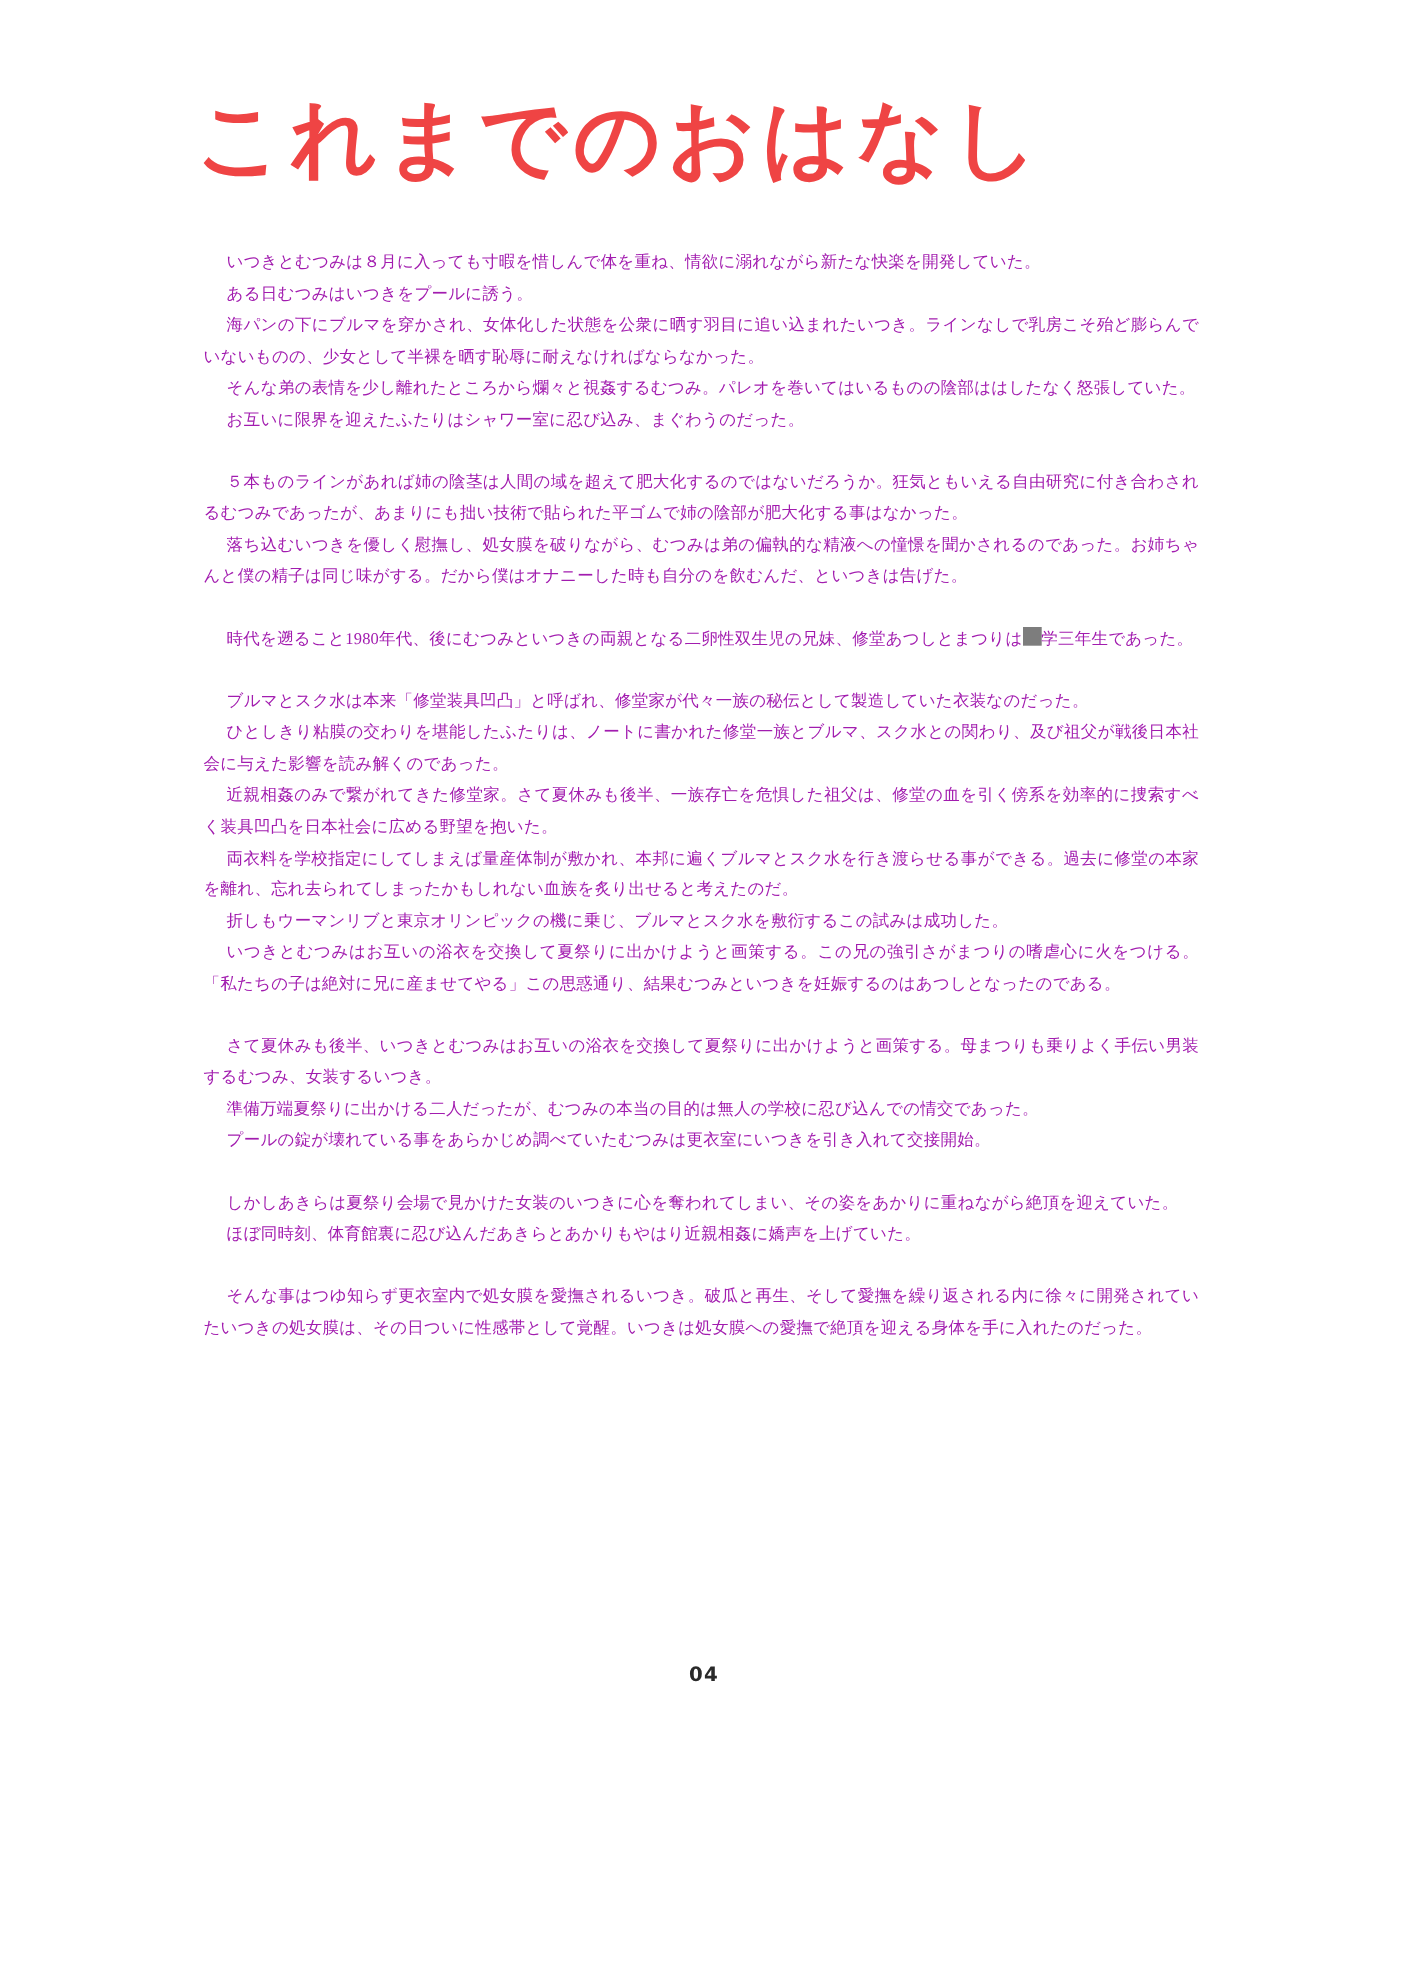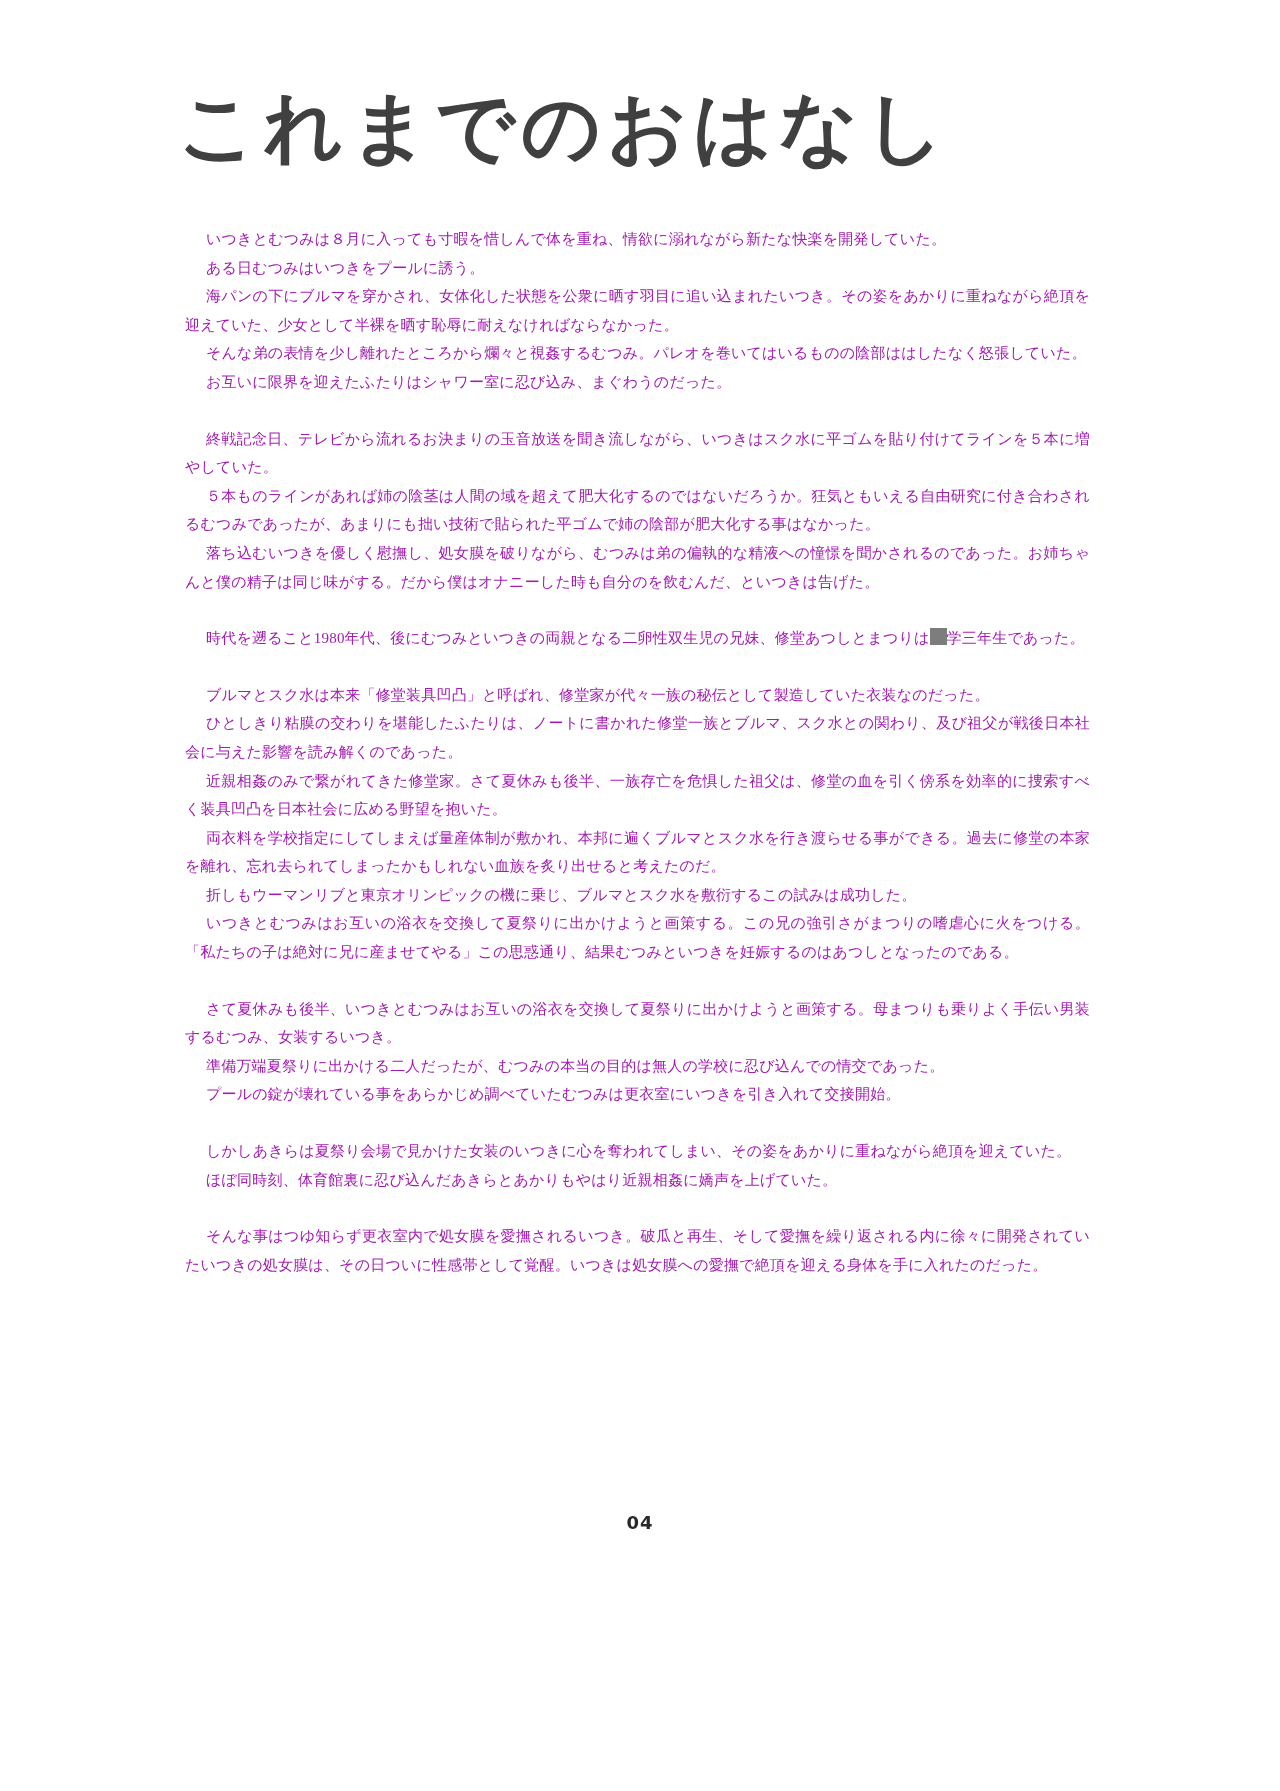--- a/index.html
+++ b/index.html
@@ -22,26 +22,26 @@
     width: 1280px;
     height: 1791px;
     box-sizing: border-box;
     padding: 0;
   }
   .title {
     position: absolute;
     left: 178px;
     top: 88px;
     width: 1010px;
-    font-family: Liberation Sans, sans-serif;
+    font-family: Liberation Serif, serif;
     font-weight: bold;
     font-size: 78px;
     letter-spacing: 6px;
     line-height: 1.0;
-    color: #404040;
+    color: #ef4444;
     white-space: nowrap;
   }
   .body-text {
     position: absolute;
     left: 185px;
     top: 225px;
     width: 905px;
     font-size: 15px;
     line-height: 28.6px;
     text-align: justify;
@@ -81,29 +81,28 @@
 
 <div class="page">
 
   <div class="title">これまでのおはなし</div>
 
   <div class="body-text">
 
     <div>
       <p class="para">いつきとむつみは８月に入っても寸暇を惜しんで体を重ね、情欲に溺れながら新たな快楽を開発していた。</p>
       <p class="para">ある日むつみはいつきをプールに誘う。</p>
-      <p class="para">海パンの下にブルマを穿かされ、女体化した状態を公衆に晒す羽目に追い込まれたいつき。その姿をあかりに重ねながら絶頂を迎えていた、少女として半裸を晒す恥辱に耐えなければならなかった。</p>
+      <p class="para">海パンの下にブルマを穿かされ、女体化した状態を公衆に晒す羽目に追い込まれたいつき。ラインなしで乳房こそ殆ど膨らんでいないものの、少女として半裸を晒す恥辱に耐えなければならなかった。</p>
       <p class="para">そんな弟の表情を少し離れたところから爛々と視姦するむつみ。パレオを巻いてはいるものの陰部ははしたなく怒張していた。</p>
       <p class="para">お互いに限界を迎えたふたりはシャワー室に忍び込み、まぐわうのだった。</p>
     </div>
 
     <div class="blockgap"></div>
 
     <div>
-      <p class="para">終戦記念日、テレビから流れるお決まりの玉音放送を聞き流しながら、いつきはスク水に平ゴムを貼り付けてラインを５本に増やしていた。</p>
       <p class="para">５本ものラインがあれば姉の陰茎は人間の域を超えて肥大化するのではないだろうか。狂気ともいえる自由研究に付き合わされるむつみであったが、あまりにも拙い技術で貼られた平ゴムで姉の陰部が肥大化する事はなかった。</p>
       <p class="para">落ち込むいつきを優しく慰撫し、処女膜を破りながら、むつみは弟の偏執的な精液への憧憬を聞かされるのであった。お姉ちゃんと僕の精子は同じ味がする。だから僕はオナニーした時も自分のを飲むんだ、といつきは告げた。</p>
     </div>
 
     <div class="blockgap"></div>
 
     <div>
       <p class="para"><span>時代を遡ること1980年代、後にむつみといつきの両親となる二卵性双生児の兄妹、修堂あつしとまつりは</span><span class="redacted"></span><span>学三年生であった。</span></p>
     </div>
 

